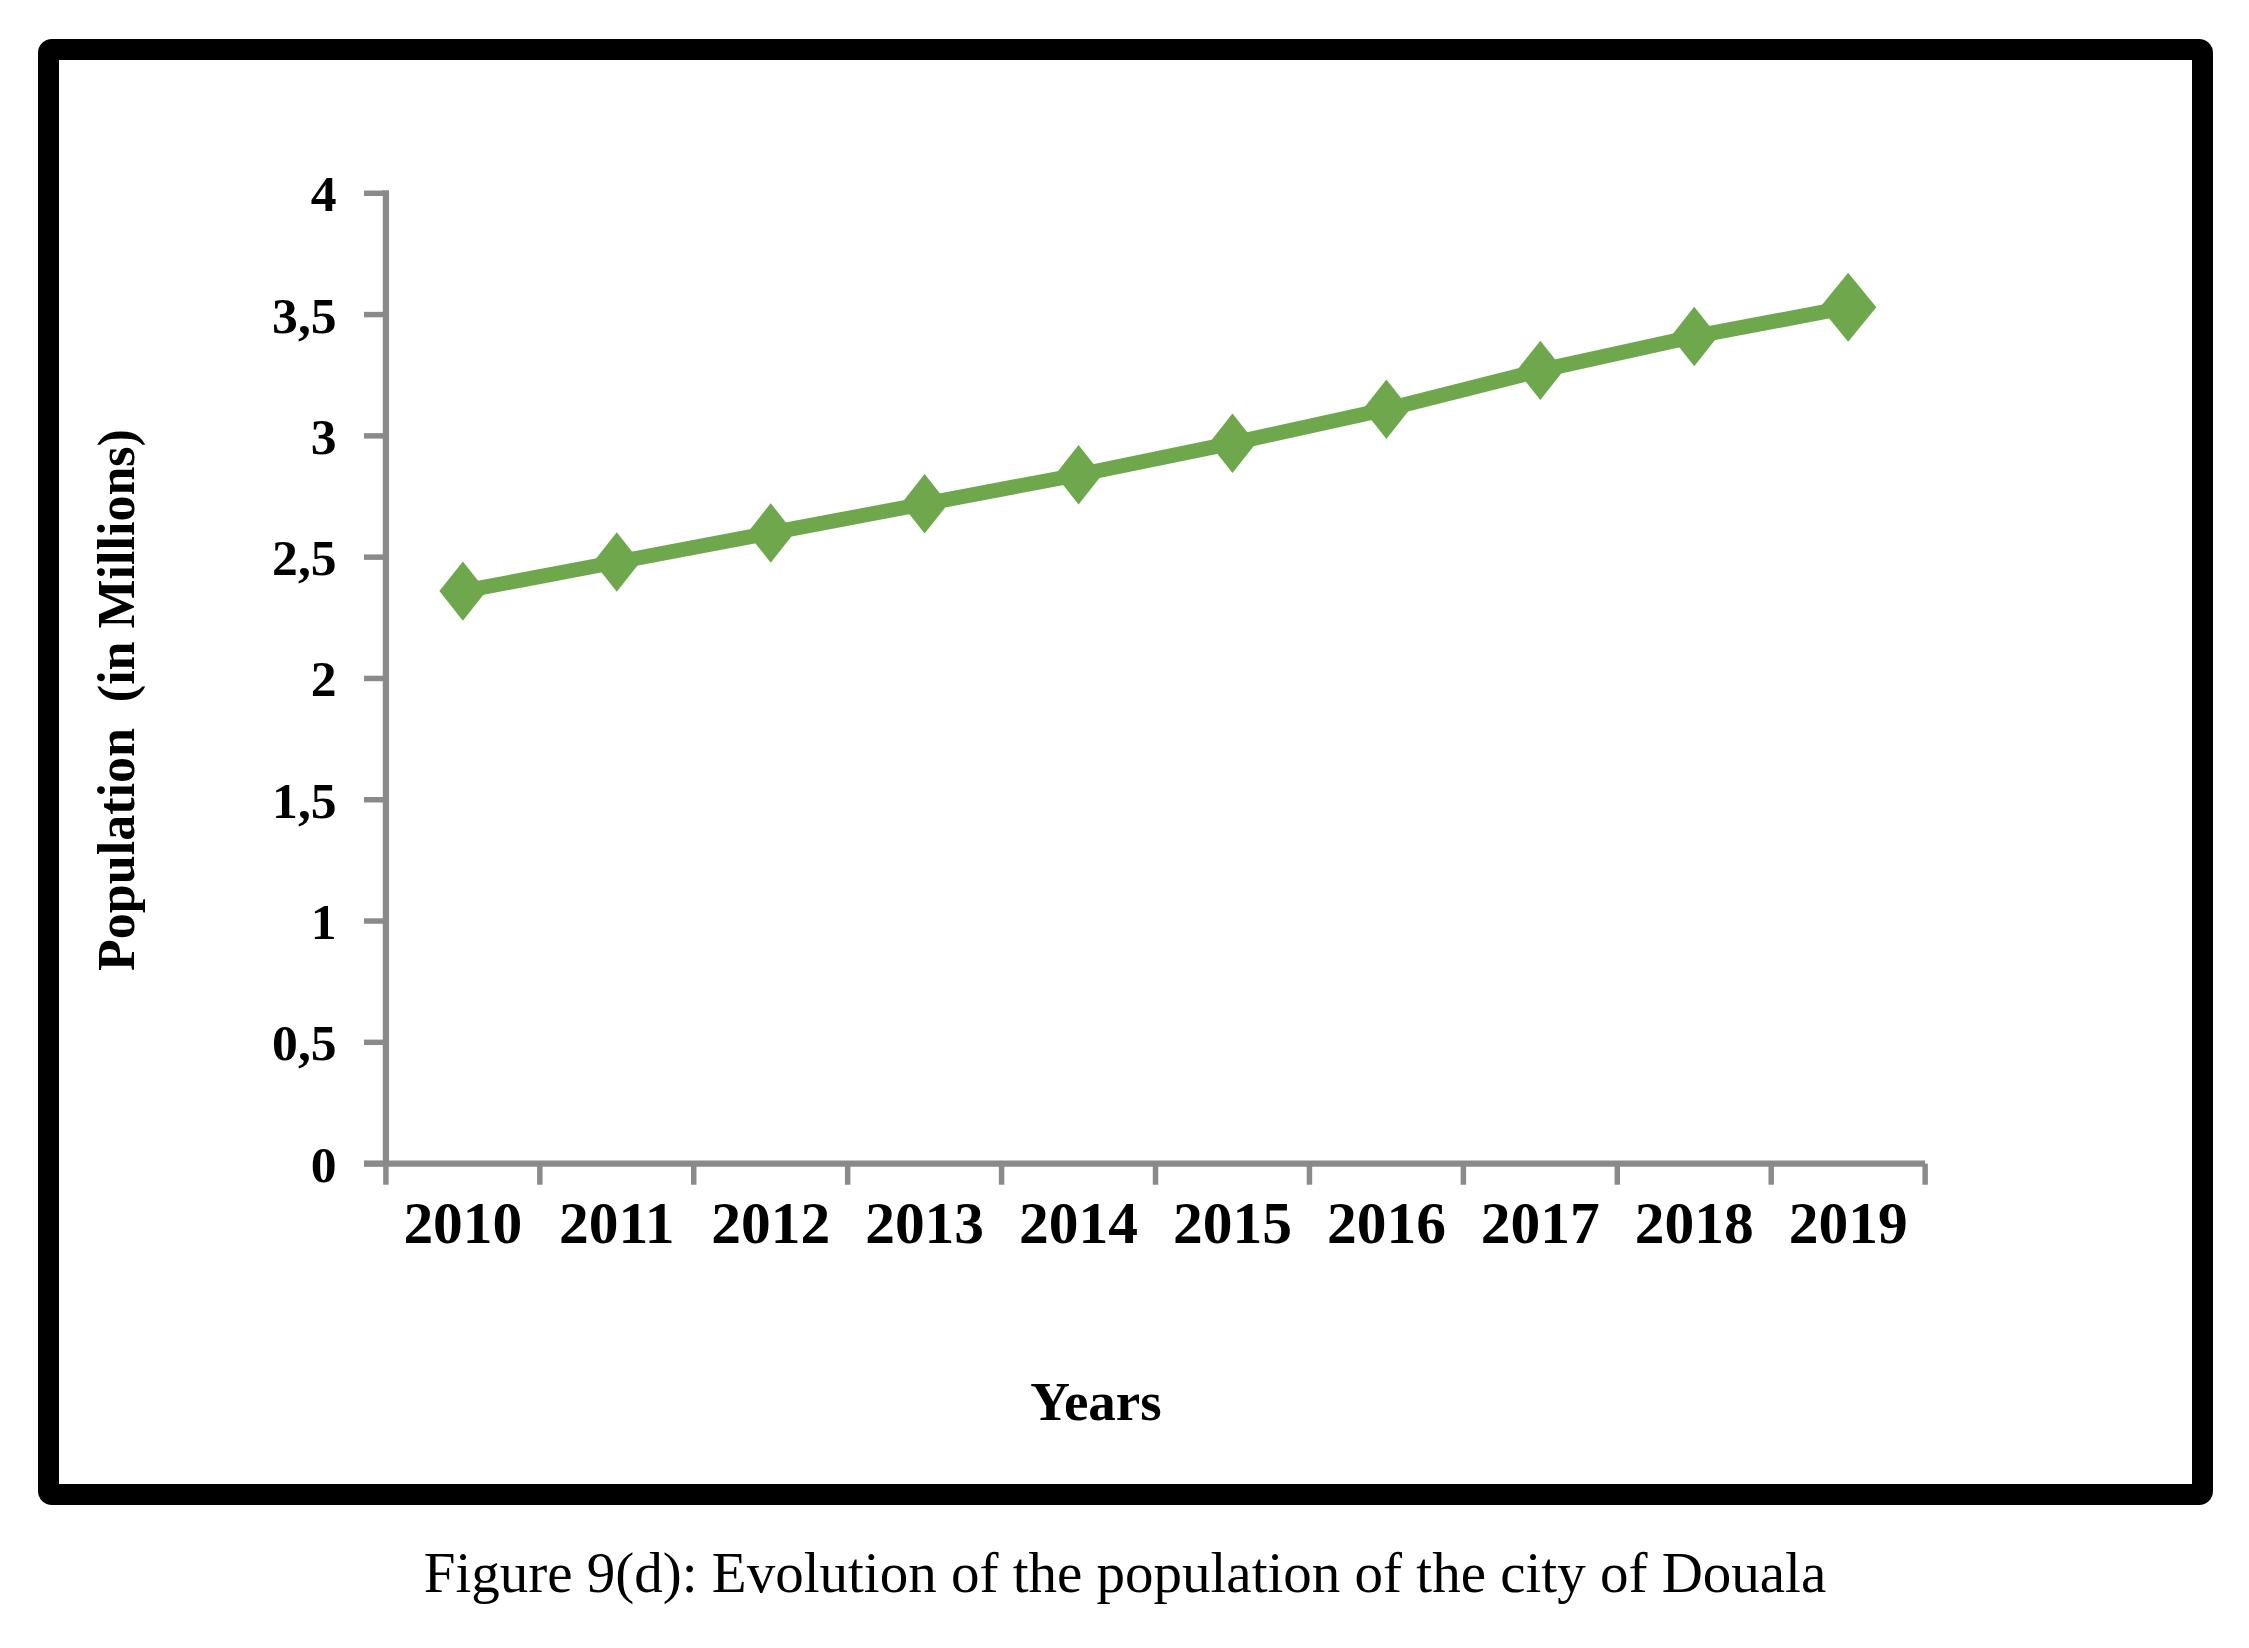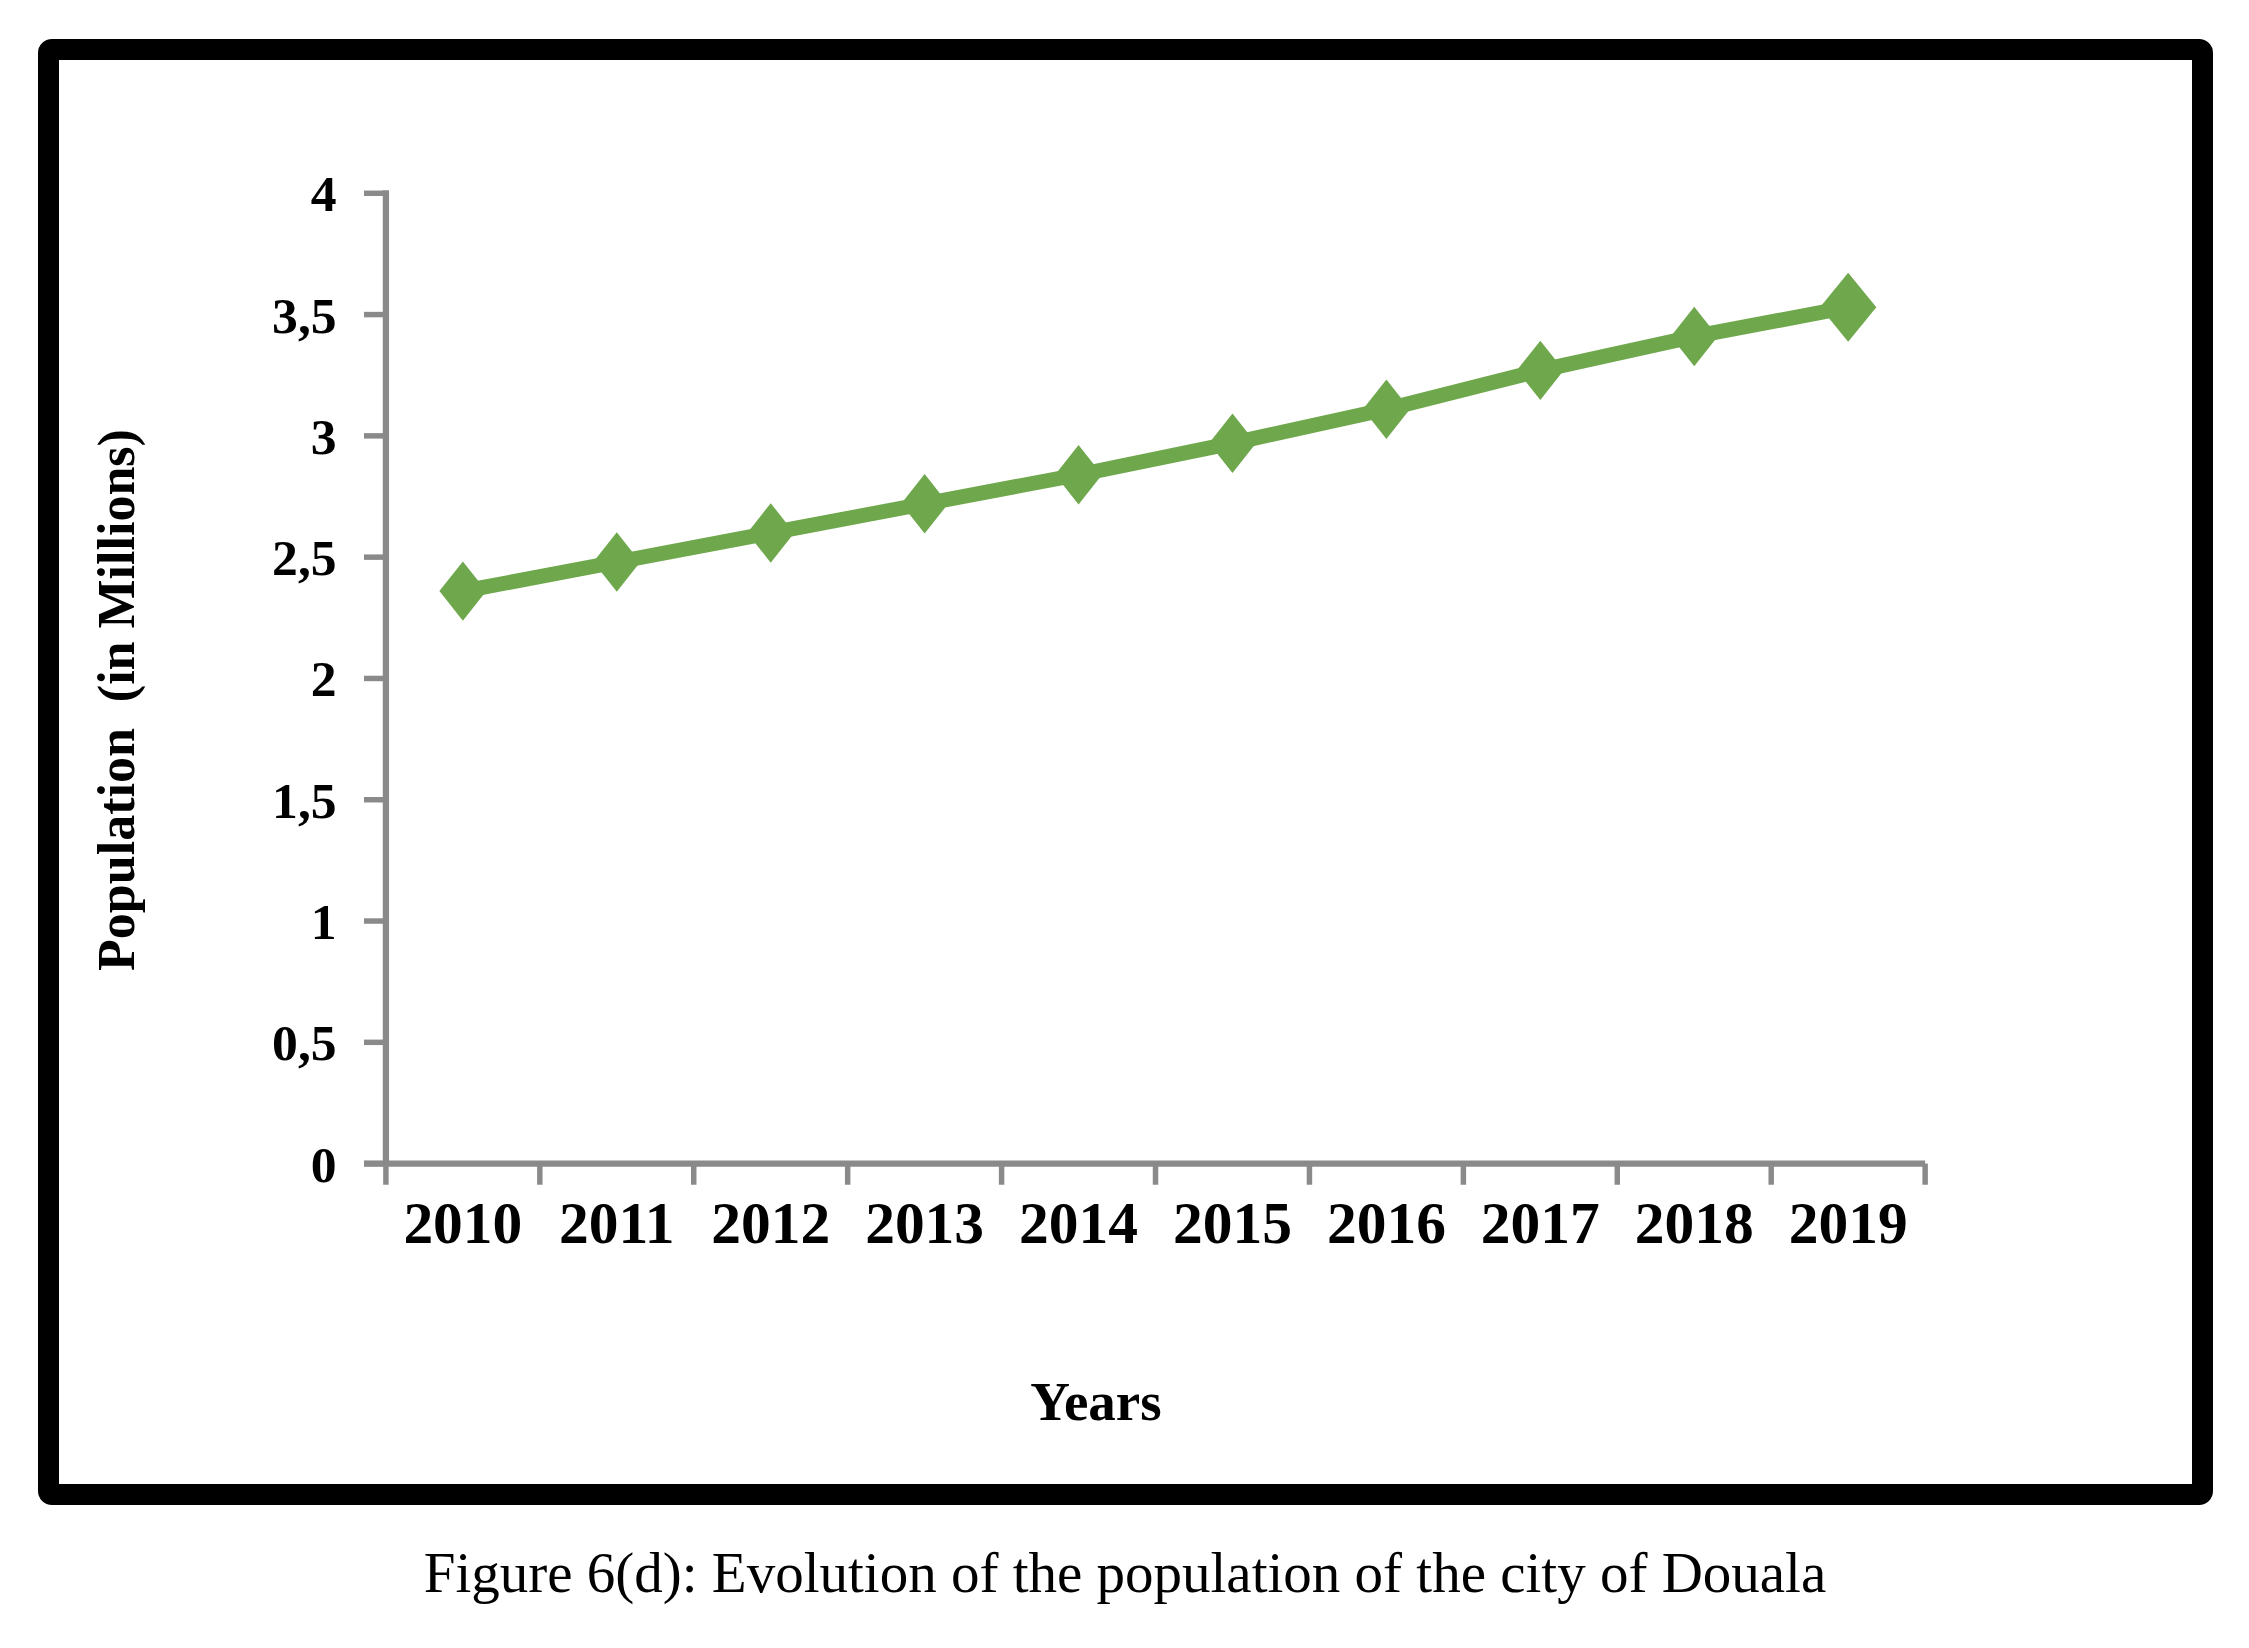--- a/index.html
+++ b/index.html
@@ -72,15 +72,15 @@
       <path d="M 1181.4499999999998 605.8 L 1211.4499999999998 643.8 L 1181.4499999999998 681.8 L 1151.4499999999998 643.8 Z" fill="#6FA84C"></path>
       <path d="M 1378.15 568.6 L 1408.15 606.6 L 1378.15 644.6 L 1348.15 606.6 Z" fill="#6FA84C"></path>
       <path d="M 1574.85 528.3 L 1604.85 566.3 L 1574.85 604.3 L 1544.85 566.3 Z" fill="#6FA84C"></path>
       <path d="M 1771.55 484.9000000000001 L 1801.55 522.9000000000001 L 1771.55 560.9000000000001 L 1741.55 522.9000000000001 Z" fill="#6FA84C"></path>
       <path d="M 1968.25 435.29999999999995 L 1998.25 473.29999999999995 L 1968.25 511.29999999999995 L 1938.25 473.29999999999995 Z" fill="#6FA84C"></path>
       <path d="M 2164.95 391.89999999999986 L 2194.95 429.89999999999986 L 2164.95 467.89999999999986 L 2134.95 429.89999999999986 Z" fill="#6FA84C"></path>
       <path d="M 2361.6499999999996 348.70000000000005 L 2397.6499999999996 392.70000000000005 L 2361.6499999999996 436.70000000000005 L 2325.6499999999996 392.70000000000005 Z" fill="#6FA84C"></path>
     </svg>
   <div class="ytitle">Population  (in Millions)</div>
   <div class="xtitle">Years</div>
-  <div class="caption">Figure 6(d): Evolution of the population of the city of Douala</div>
+  <div class="caption">Figure 9(d): Evolution of the population of the city of Douala</div>
 </div>
 
 
 </body></html>

